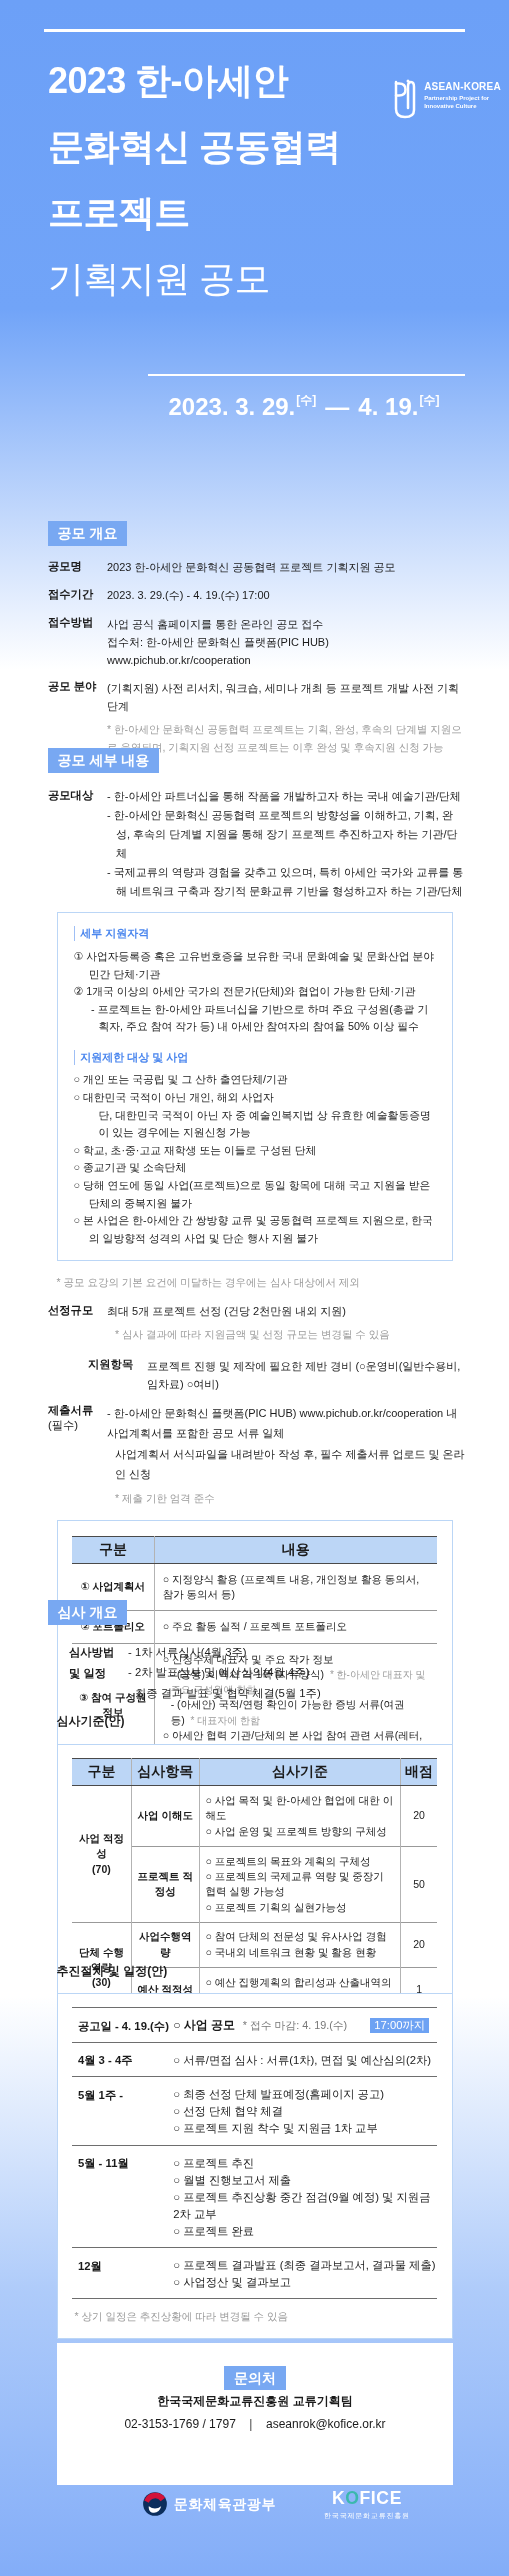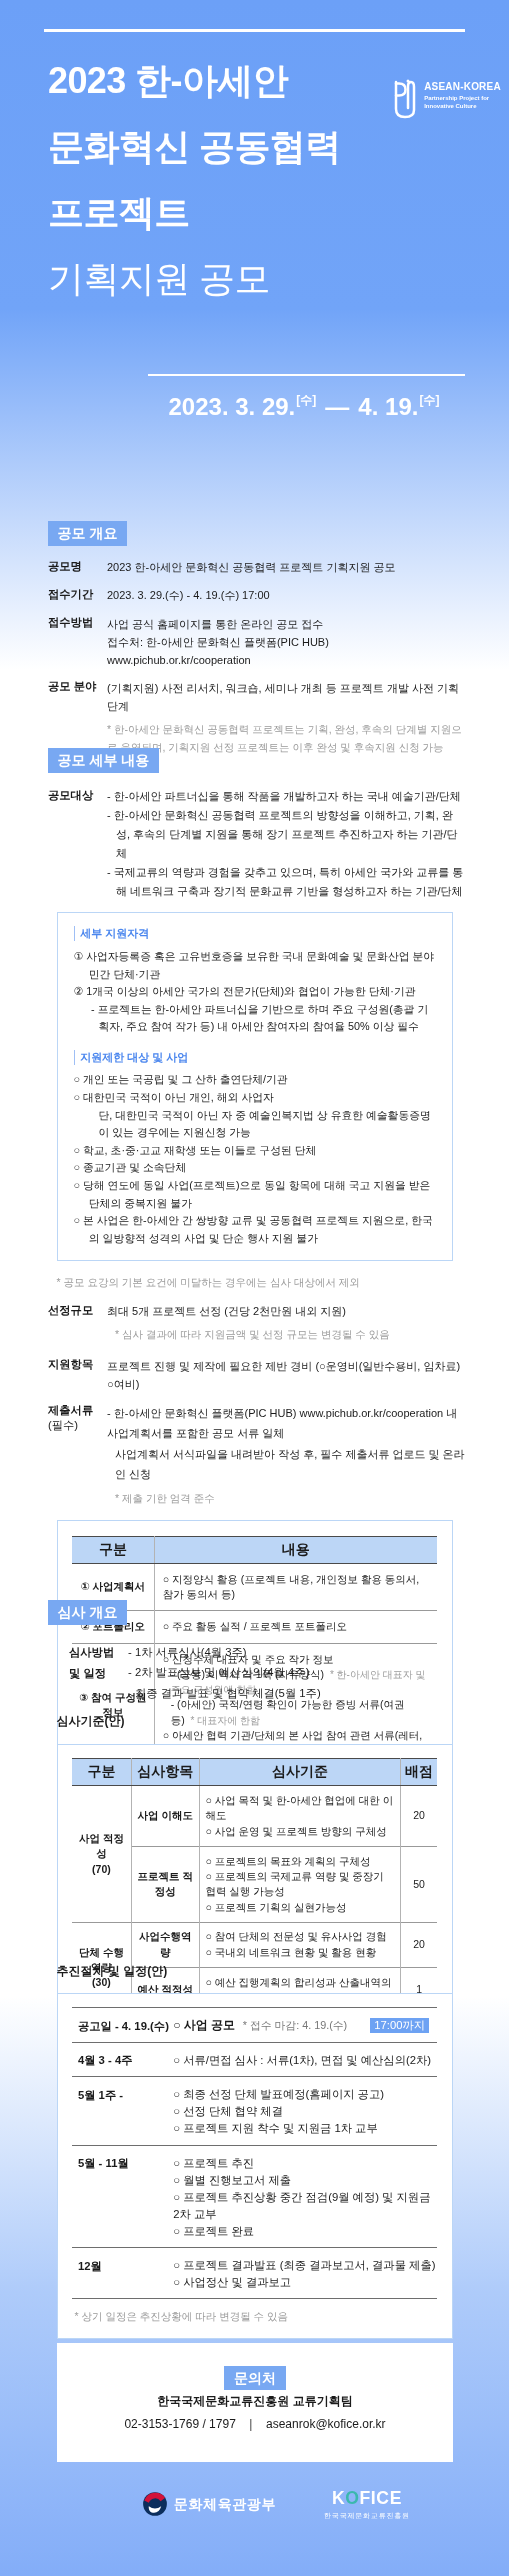--- a/index.html
+++ b/index.html
@@ -42,21 +42,21 @@
   .sec-details { top:748px; }
   .sec-details .rows { margin-top:14.7px; }
   .hang { padding-left:9px; text-indent:-9px; line-height:19px; }
   .box1 { padding:13.6px 16px 12.5px; margin-top:1.1px; }
   .bh { color:#4A86EE; font-weight:bold; font-size:11px; border-left:1.7px solid #9FBFF5; padding-left:5.7px; margin-bottom:6.8px; }
   .bh2 { margin-top:13.6px; }
   .bi { font-size:10.8px; line-height:17.6px; padding-left:15.3px; text-indent:-15.3px; }
   .bi-sub { font-size:10.8px; line-height:17.6px; padding-left:25px; text-indent:-7.4px; }
   .bi-sub2 { font-size:10.8px; line-height:17.6px; padding-left:25px; }
   .m22 { margin-top:12.5px; }
-  .m24 { margin-top:13.6px; }
+  .m24 { margin-top:13.6px;margin-left:40px; }
   .m26 { margin-top:14.7px; }
   .sub-note { margin-top:5px; }
   .docs-line { line-height:20.4px; }
   .docs-indent { padding-left:8px; }
   .box2 { margin-top:12.5px; padding:14.7px 14.7px 13.6px; }
 
   
   table { width:100%; border-collapse:collapse; }
   th { background:#BCD6F6; border-top:1.1px solid #4a4a4a; border-bottom:1.1px solid #4a4a4a; font-size:14px; font-weight:bold; padding:4px 2.3px; }
   td { border-top:0.6px solid #999; padding:6.8px 5.7px; font-size:10.5px; line-height:15.3px; vertical-align:middle; }
@@ -84,21 +84,21 @@
   .s-table { border-bottom:0.6px solid #6e6e6e; }
   .s-row { display:flex; border-top:0.6px solid #6e6e6e; padding:7.4px 0; }
   .s-period { width:101px; flex:none; font-weight:bold; font-size:11.3px; padding:3.4px 0 0 5.7px; }
   .s-items { flex:1; font-size:11.3px; line-height:17px; padding-top:1.7px; }
   .s-lead { font-weight:bold; font-size:12px; }
   .s-note { color:#555; font-size:10.8px; margin-left:4.5px; color:#777; }
   .hl { background:#6DA2F3; color:#fff; padding:1.1px 4px 1.7px;margin-left:20px; }
   .box-note { margin-top:10.2px; padding-left:2.3px; }
 
   
-  .sec-contact { top:2343px; left:57px; right:auto; width:396px; height:119px; background:#fff; text-align:center; }
+  .sec-contact { top:2343px; left:57px; right:auto; width:396px; height:142px; background:#fff; text-align:center; }
   .contact-badge { margin-top:22.6px; }
   .contact-org { margin-top:3px; font-size:12px; font-weight:bold; }
   .contact-line { margin-top:6.8px; font-size:12px; }
   .contact-div { margin:0 10.2px; color:#444; }
 
   
   .sec-footer { top:2490px; left:0; right:0; display:flex; justify-content:center; align-items:center; gap:48px;padding-left:42px; }
   .mcst { display:flex; align-items:center; gap:5.7px; color:#fff; }
   .mcst-name { font-size:14px; font-weight:bold; letter-spacing:0.6px; }
   .kofice { text-align:center; color:#fff; }

